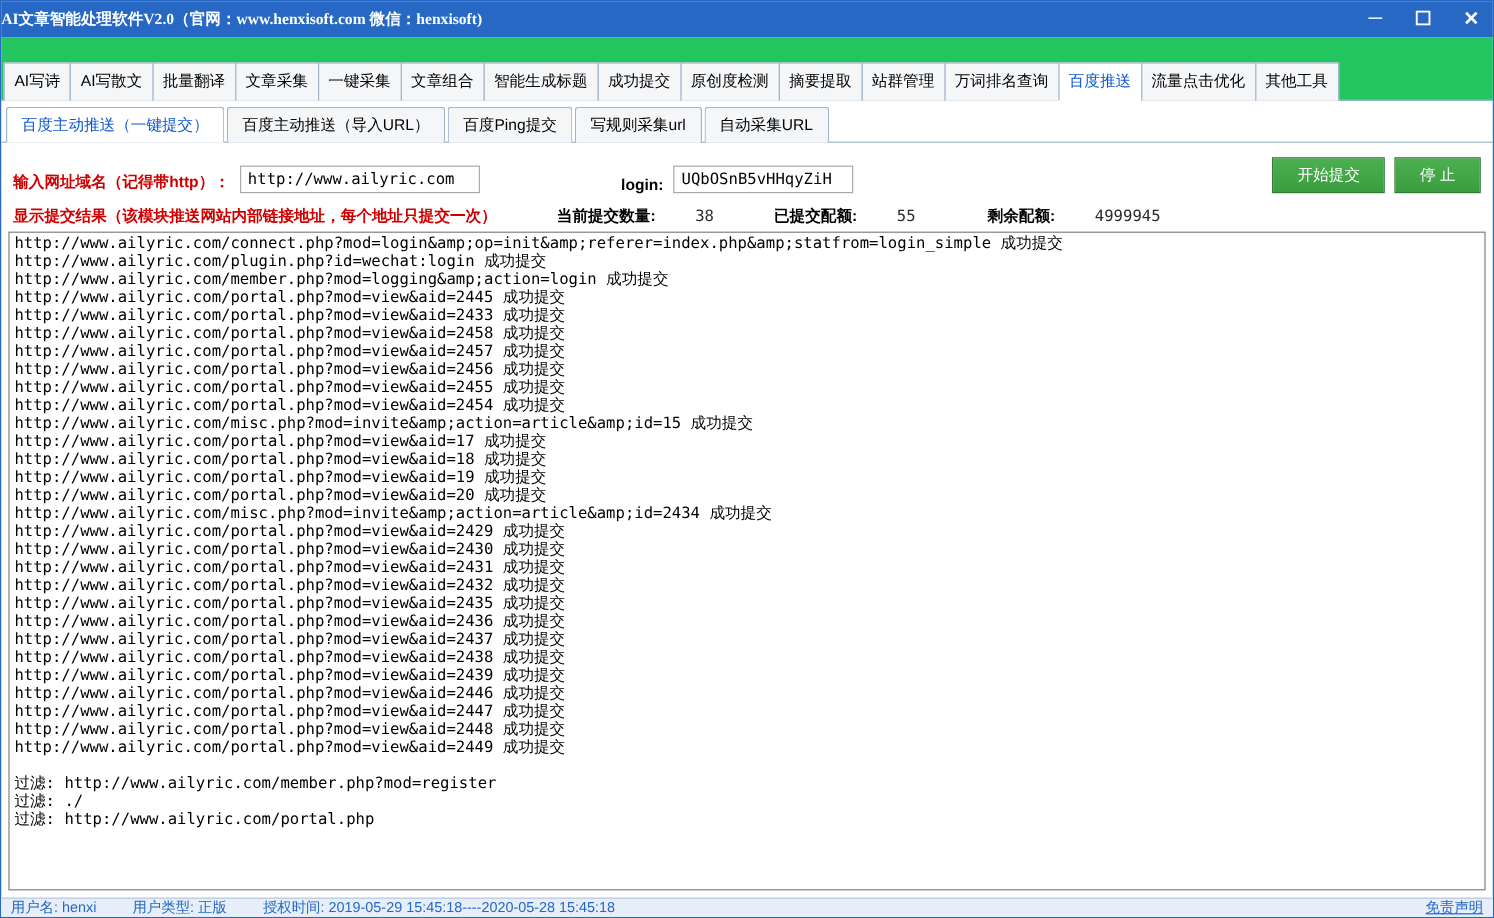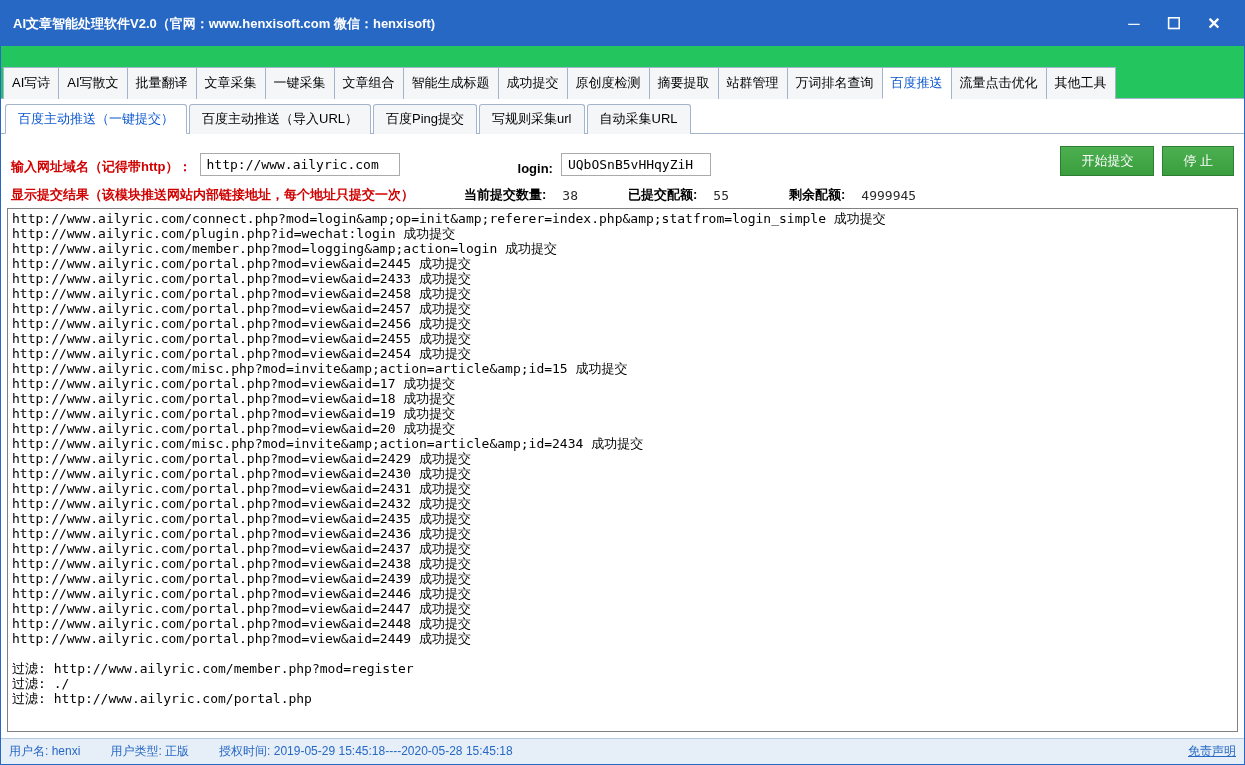--- a/index.html
+++ b/index.html
@@ -1,42 +1,42 @@
 <!DOCTYPE html>
 <html><head>
 <meta charset="utf-8">
 <style>
 * { margin: 0; padding: 0; box-sizing: border-box; }
 body { font-family: "Microsoft YaHei", SimSun, Arial, sans-serif; font-size: 12px; background: #fff; overflow: hidden; }
 .window { width: 1245px; height: 765px; border: 1px solid #2668c4; display: flex; flex-direction: column; }
-.titlebar { background: #2668c4; color: #fff; height: 45px; display: flex; align-items: center; padding: 0 12px; font-weight: bold; }
+.titlebar { background: #2668c4; color: #fff; height: 30px; display: flex; align-items: center; padding: 0 0; font-weight: bold; font-family: Liberation Serif, serif; }
 .titlebar-text { flex: 1; font-size: 13px; }
 .win-controls { display: flex; gap: 4px; }
 .win-btn { width: 36px; height: 22px; display: flex; align-items: center; justify-content: center; cursor: pointer; color: #fff; font-size: 16px; }
 .main-tabs { display: flex; border-bottom: 1px solid #a4b4cc; background: #22c55e; padding-top: 20px; padding-left: 2px; }
 .main-tab { padding: 6px 8px; border: 1px solid #a4b4cc; border-bottom: none; background: #f5f6f8; margin-right: -1px; cursor: pointer; font-size: 13px; position: relative; top: 1px; }
 .main-tab.active { background: #fff; border-bottom: 1px solid #fff; color: #0b57d0; }
 .sub-tabs { display: flex; padding: 4px 4px 0 4px; border-bottom: 1px solid #a4b4cc; }
 .sub-tab { padding: 5px 12px; border: 1px solid #a4b4cc; border-bottom: none; background: #f5f6f8; margin-right: 2px; cursor: pointer; font-size: 13px; border-radius: 3px 3px 0 0; position: relative; top: 1px; }
 .sub-tab.active { background: #fff; border-bottom: 1px solid #fff; color: #0b57d0; }
 .content { flex: 1; display: flex; flex-direction: column; padding: 6px; overflow: hidden; }
 .input-row { display: flex; align-items: flex-end; gap: 8px; padding: 6px 4px; }
 .input-label { color: #d00000; font-weight: bold; font-size: 13px; }
 .text-input { border: 1px solid #aaa; padding: 3px 6px; font-family: monospace; font-size: 13px; }
 .token-label { margin-left: 110px; font-weight: bold; font-size: 13px; }
 .btn { background: linear-gradient(#4caf50,#3a9d3e); color: #fff; border: 1px solid #2e7d32; padding: 5px 20px; cursor: pointer; font-size: 13px; }
 .btn-stop { background: linear-gradient(#4caf50,#3a9d3e); }
 .result-header { display: flex; align-items: center; gap: 10px; padding: 4px 4px; font-size: 13px; }
 .rh-label { color: #d00000; font-weight: bold; }
-.rh-item { display: flex; gap: 16px; align-items: center; }
+.rh-item { display: flex; gap: 33px; align-items: center; }
 .rh-item b { color: #000; font-weight: bold; }
 .rh-val { color: #2a2a2a; font-family: monospace; }
 .log-area { flex: 1; border: 1px solid #808080; background: #fff; overflow-y: scroll; font-family: "SimSun", monospace; font-size: 13px; line-height: 15px; padding: 2px 4px; white-space: nowrap; color: #000; }
 .log-line { display: block; }
-.statusbar { height: 26px; background: #e6eef8; border-top: 1px solid #b8c8e0; display: flex; align-items: center; padding: 0 8px; font-size: 12px; color: #2668c4; gap: 30px; }
+.statusbar { height: 16px; background: #e6eef8; border-top: 1px solid #b8c8e0; display: flex; align-items: center; padding: 0 8px; font-size: 12px; color: #2668c4; gap: 30px; }
 .statusbar .disclaimer { margin-left: auto; text-decoration: underline; cursor: pointer; }
 ::-webkit-scrollbar { width: 16px; }
 ::-webkit-scrollbar-track { background: #f0f0f0; border-left: 1px solid #ccc; }
 ::-webkit-scrollbar-thumb { background: #c8c8c8; border: 1px solid #a0a0a0; }
 </style>
 </head>
 <body>
 
 <div class="window">
 

